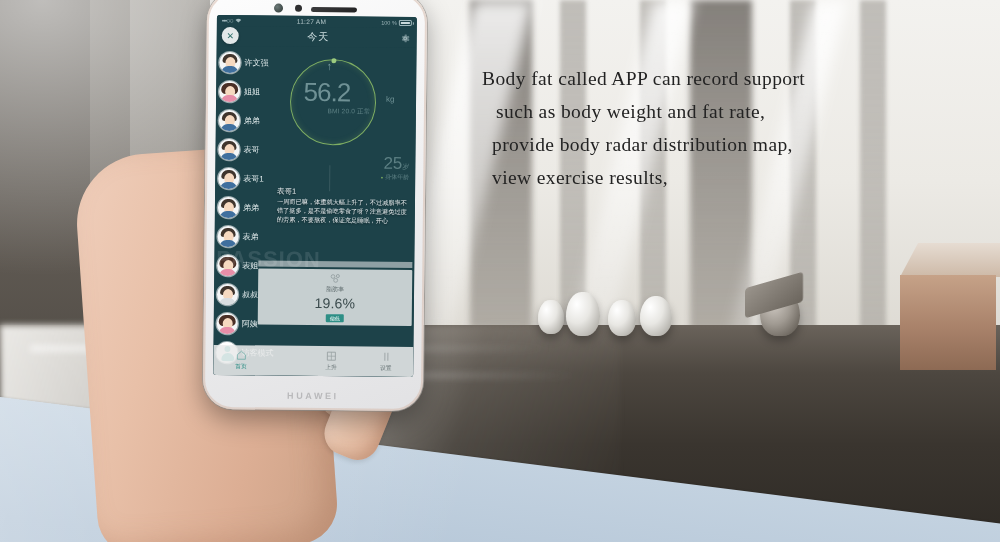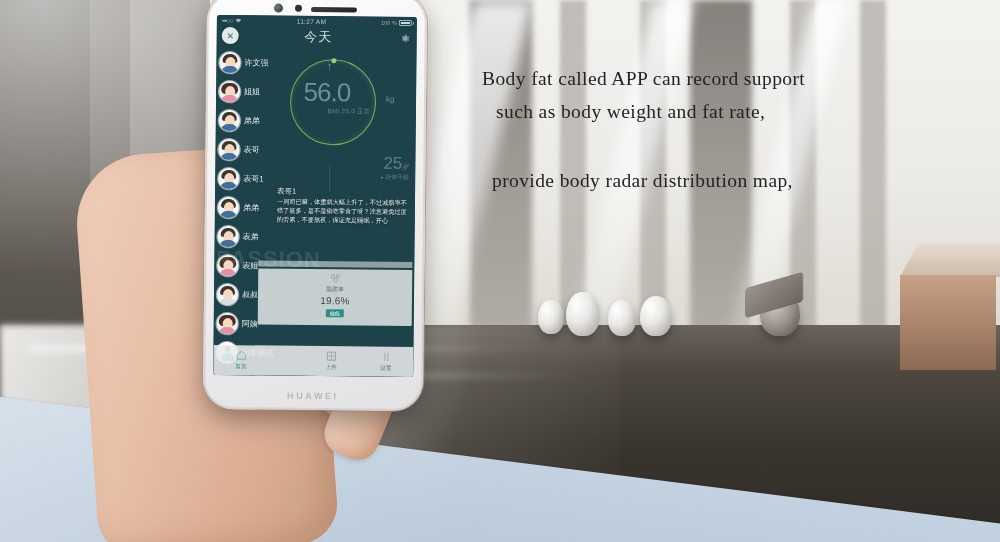--- a/index.html
+++ b/index.html
@@ -161,21 +161,21 @@
   .sb-time{ font-size:6.5px; color:#b7cacd; letter-spacing:.3px;}
   .sb-right{ display:flex; align-items:center; gap:2px; }
   .batt{ width:13px; height:6px; border:1px solid #9fb7bb; border-radius:1.5px; position:relative; }
   .batt i{ position:absolute; inset:1px; background:#c8d9db; display:block; }
   .batt:after{ content:""; position:absolute; right:-3px; top:1.5px; width:1.5px; height:3px; background:#9fb7bb; border-radius:0 1px 1px 0;}
 
   .appbar{
     height:20px; display:flex; align-items:center; justify-content:space-between;
     padding:0 6px; background:#1d4249;
   }
-  .appbar .title{ font-size:13px; color:#cfe0e2; letter-spacing:1px; }
+  .appbar .title{ font-size:10px; color:#cfe0e2; letter-spacing:1px; }
   .gear{ width:11px; height:11px; opacity:.75; }
 
   .screen-body{ position:relative; height:329px; background:#1d4249; display:flex; }
 
   
   .userlist{
     width:66px; padding-top:2px; display:flex; flex-direction:column;
     gap:0px; z-index:3;
   }
   .user{
@@ -250,21 +250,21 @@
   .cards{
     position:absolute; left:44px; right:2px; top:222px; height:56px;
     display:flex; gap:2px; z-index:3;
   }
   .card{
     flex:1; background:rgba(236,238,238,.82); border-radius:1px;
     display:flex; flex-direction:column; align-items:center; padding-top:4px;
   }
   .card .ic{ width:13px; height:11px; opacity:.55; }
   .card .nm{ font-size:6px; color:#5d6a6c; margin-top:1px; }
-  .card .vl{ font-size:10px; color:#3b4b4d; margin-top:1px; letter-spacing:.2px;}
+  .card .vl{ font-size:14px; color:#3b4b4d; margin-top:1px; letter-spacing:.2px;}
   .card .bdg{
     margin-top:3px; font-size:5px; color:#ffffff; background:#2e8f86;
     padding:1px 4px; border-radius:1px;
   }
   .cards-sep{
     position:absolute; left:44px; right:2px; top:214px; height:6px; z-index:3;
     background:rgba(236,238,238,.55);
   }
 
   
@@ -287,21 +287,21 @@
   }
 
   
   #copy{
     position:absolute; left:482px; top:62px; width:470px; z-index:10;
     font-family:"Liberation Serif", serif;
     color:#232323; font-size:19.5px; line-height:33px; letter-spacing:.4px;
   }
   #copy .line{ white-space:nowrap; }
   #copy .line.i1{ padding-left:14px; }
-  #copy .line.i2{ padding-left:10px;margin-top:36px; }
+  #copy .line.i2{ padding-left:10px; }
   #copy .line.i3{ padding-left:10px; }
   #copy .line.i4{ padding-left:0px; }
 </style>
 </head>
 <body>
 
 <div id="scene">
   <div class="bg-base"></div>
   <div class="backwall"></div>
 
@@ -478,21 +478,21 @@
           <span class="uname guest">访客模式</span>
         </div>
       </div>
 
       <div class="mainpane">
         <div class="ring">
           <span class="tick"></span>
         </div>
         <div class="arrow" style="left:47px;">↑</div>
         <div class="weight">
-          <span>56.0</span><sup>kg</sup>
+          <span>56.2</span><sup>kg</sup>
         </div>
         <div class="bmi">BMI 20.0 正常</div>
 
         <div class="divider"></div>
 
         <div class="bodyage">
           <div class="val">
             <span>25</span><sup>岁</sup>
           </div>
           <div class="lbl">身体年龄</div>
@@ -548,13 +548,14 @@
 
   </div>
 
   <div class="huawei">HUAWEI</div>
 </div>
 
 <div id="copy">
   <div class="line i0">Body fat called APP can record support</div>
   <div class="line i1">such as body weight and fat rate,</div>
   <div class="line i2">provide body radar distribution map,</div>
+  <div class="line i3">view exercise results,</div>
 </div>
 
 </body></html>

